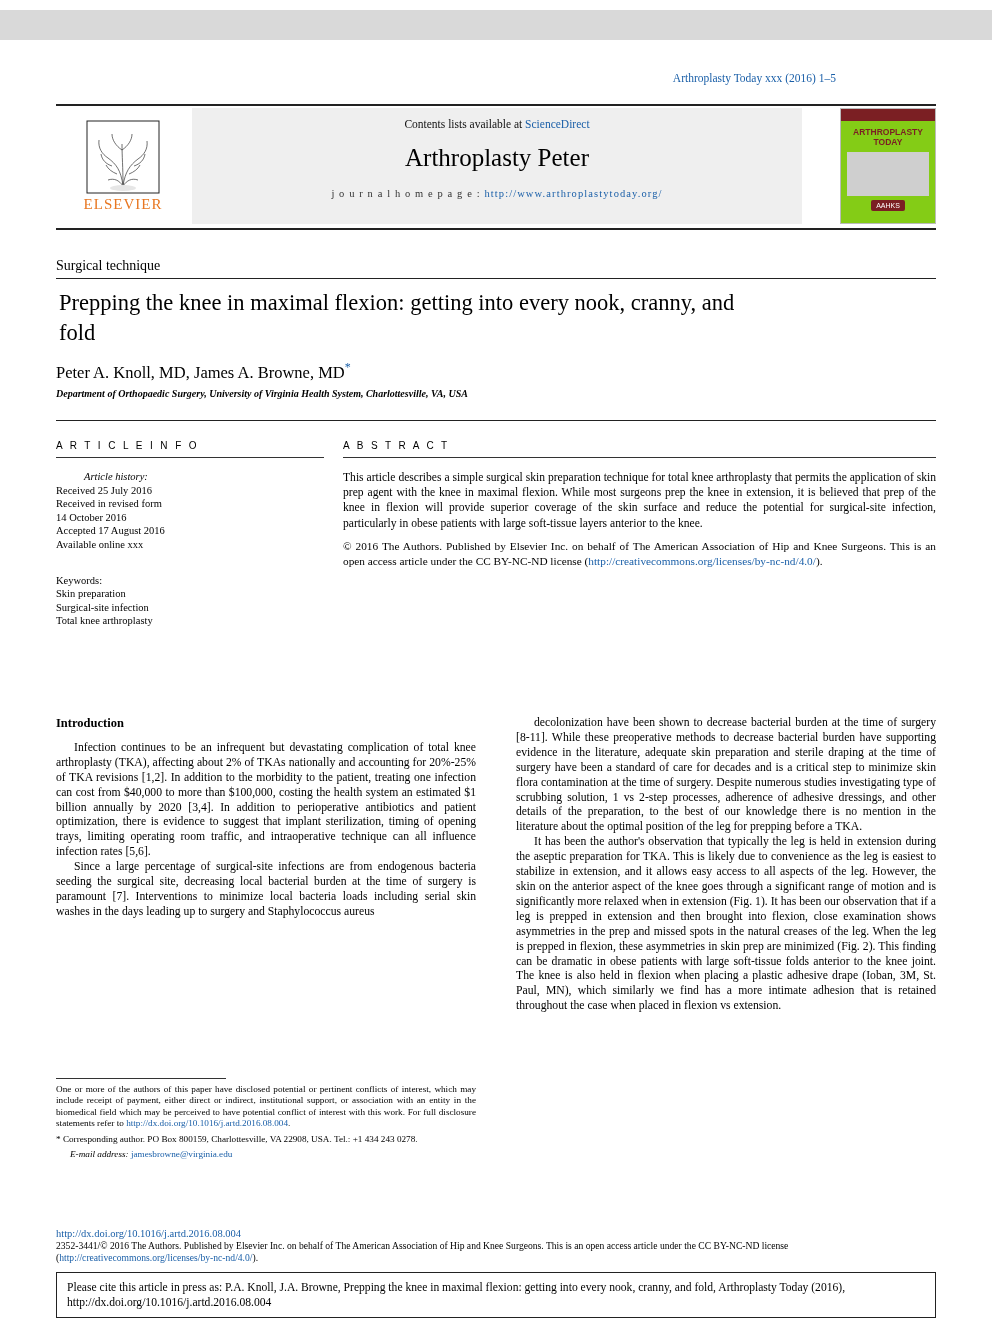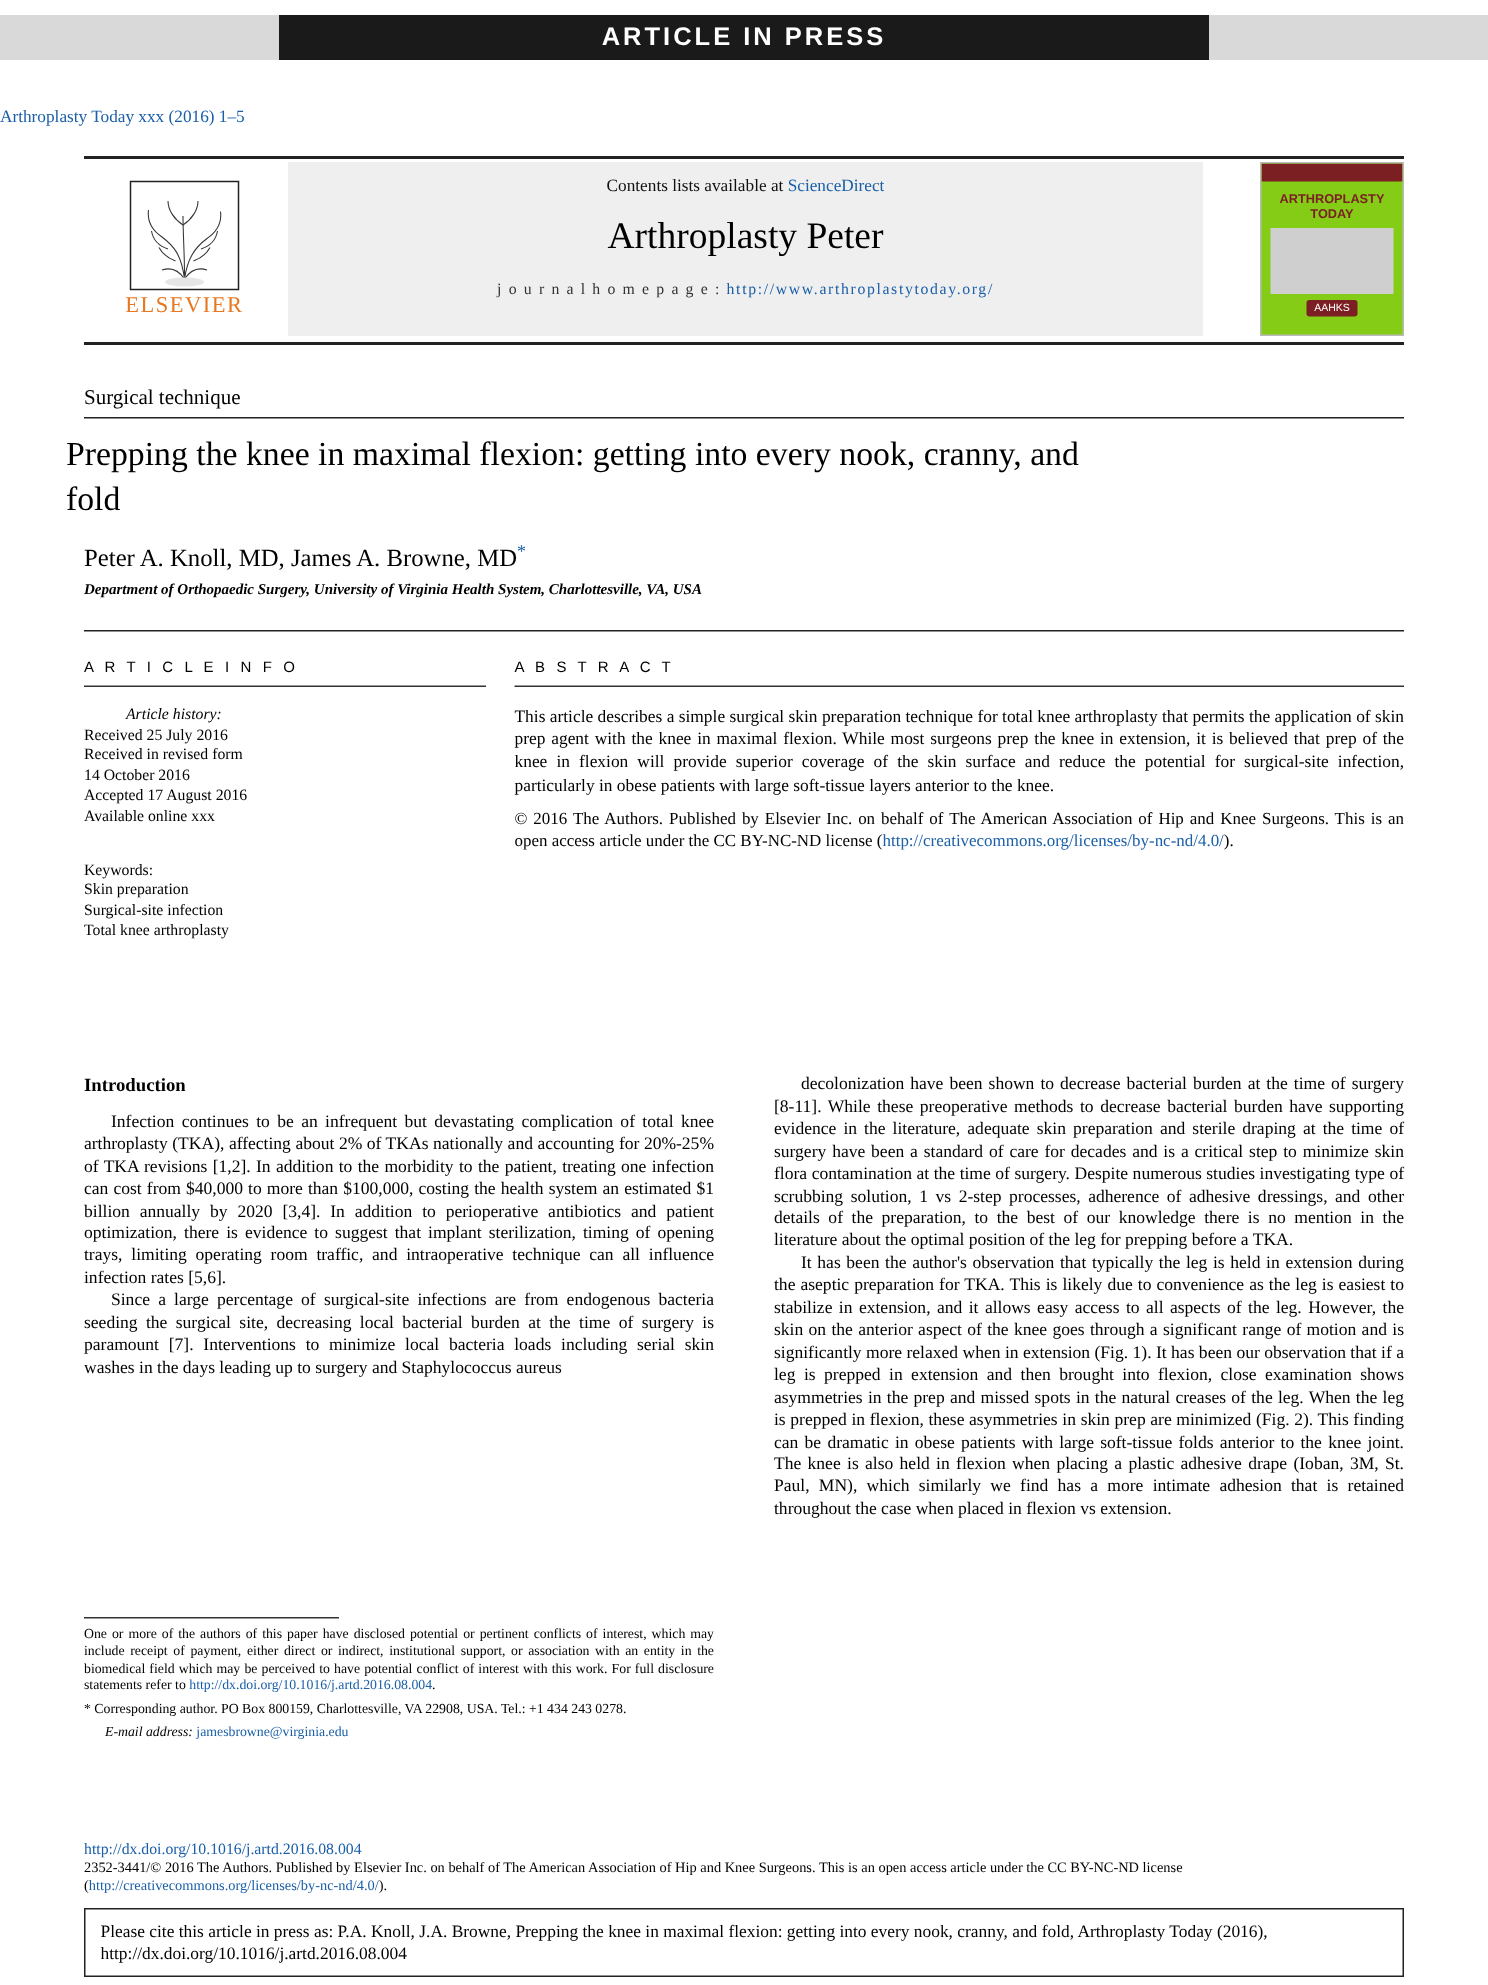--- a/index.html
+++ b/index.html
@@ -5,21 +5,21 @@
   html,body{margin:0;padding:0;background:#fff;}
   body{width:992px;height:1323px;font-family:"Liberation Serif",serif;color:#000;position:relative;}
   .page{width:992px;height:1323px;position:relative;box-sizing:border-box;}
 
   
   .aip-band{position:absolute;left:0;top:10px;width:992px;height:30px;background:#d9d9d9;}
   .aip-inner{position:absolute;left:186px;top:10px;width:620px;height:30px;background:#1a1a1a;color:#fff;
     font-family:"Liberation Sans",sans-serif;font-weight:bold;font-size:17px;letter-spacing:2px;
     display:flex;align-items:center;justify-content:center;}
 
-  .journal-ref{position:absolute;top:72px;left:0;width:836px;text-align:left;font-size:11.5px;color:#1a5fa8;
+  .journal-ref{position:absolute;top:72px;left:0;width:836px;text-align:right;font-size:11.5px;color:#1a5fa8;
      font-family:"Liberation Serif",serif;}
 
   
   .masthead{position:absolute;left:56px;top:104px;width:880px;height:122px;border-top:2px solid #222;border-bottom:2px solid #222;}
   .logo-box{position:absolute;left:0px;top:0px;width:134px;height:120px;display:flex;flex-direction:column;align-items:center;justify-content:center;}
   .elsevier-word{font-family:"Liberation Serif",serif;font-size:15px;letter-spacing:1px;color:#e87722;margin-top:2px;}
   .center-box{position:absolute;left:136px;top:2px;width:610px;height:116px;background:#efefef;text-align:center;}
   .contents-line{font-size:11.5px;margin-top:10px;color:#111;}
   .contents-line a{color:#1a5fa8;text-decoration:none;}
   .jtitle{font-size:25px;margin-top:14px;font-family:"Liberation Serif",serif;}
@@ -28,21 +28,21 @@
   .cover-box{position:absolute;right:0px;top:2px;width:96px;height:116px;background:#84cc16;border:1px solid #bbb;box-sizing:border-box;overflow:hidden;}
   .cov-top{height:12px;background:#7b1f23;}
   .cov-title{font-family:"Liberation Sans",sans-serif;font-size:8.5px;color:#7b1f23;text-align:center;margin-top:6px;font-weight:bold;line-height:10px;}
   .cov-img{margin:5px 6px 0 6px;height:44px;background:#cfcfcf;}
   .cov-bot{margin-top:4px;text-align:center;font-size:7px;color:#7b1f23;}
   .aahks{display:inline-block;background:#7b1f23;color:#fff;font-size:7px;padding:2px 5px;border-radius:2px;font-family:"Liberation Sans",sans-serif;}
 
   
   .sec-kicker{position:absolute;left:56px;top:258px;font-size:14px;font-family:"Liberation Serif",serif;}
   .kicker-rule{position:absolute;left:56px;top:278px;width:880px;height:1px;background:#222;}
-  .title{position:absolute;left:44px;top:288px;width:690px;font-size:22.5px;line-height:30px;font-family:"Liberation Serif",serif;}
+  .title{position:absolute;left:59px;top:288px;width:690px;font-size:22.5px;line-height:30px;font-family:"Liberation Serif",serif;}
   .authors{position:absolute;left:56px;top:360px;width:700px;font-size:16.5px;}
   .authors .star{color:#1a5fa8;font-size:12px;vertical-align:super;}
   .affil{position:absolute;left:56px;top:388px;width:700px;font-size:10px;font-style:italic;font-weight:bold;}
 
   .rule2{position:absolute;left:56px;top:420px;width:880px;height:1px;background:#222;}
 
   
   .col-info{position:absolute;left:56px;top:440px;width:268px;}
   .col-abs{position:absolute;left:343px;top:440px;width:593px;}
   .hdr{font-family:"Liberation Sans",sans-serif;font-size:10px;letter-spacing:2.4px;}
@@ -75,21 +75,20 @@
 
   
   .tree{width:74px;height:74px;}
 </style>
 </head>
 <body>
 
 <div class="page">
 
   <div class="aip-band"></div>
-  <div class="aip-inner">ARTICLE IN PRESS</div>
 
   <div class="journal-ref">Arthroplasty Today xxx (2016) 1–5</div>
 
   <div class="masthead">
     <div class="logo-box">
       <svg class="tree" viewBox="0 0 74 74">
         <rect x="1" y="1" width="72" height="72" fill="#ffffff" stroke="#222" stroke-width="1"></rect>
         <g stroke="#333" stroke-width="0.7" fill="none">
           <path d="M37 66 C35 50 30 44 22 38 C16 34 12 28 13 20"></path>
           <path d="M37 66 C39 52 44 45 52 39 C58 35 62 29 61 21"></path>

